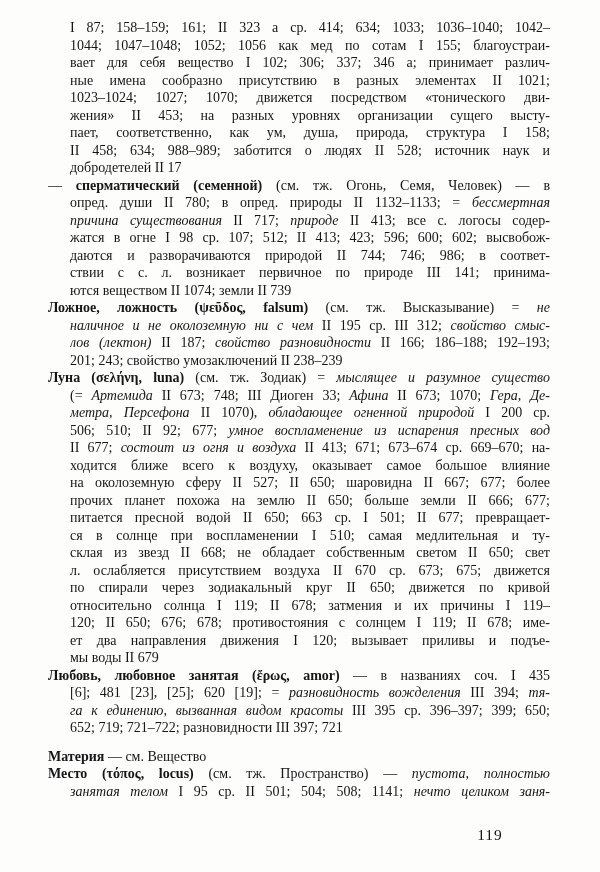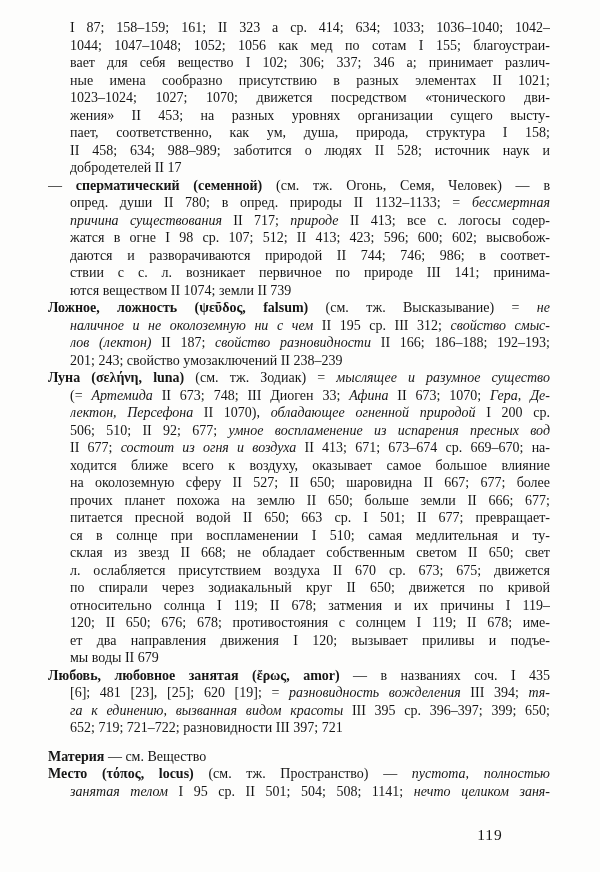--- a/index.html
+++ b/index.html
@@ -70,21 +70,21 @@
       </div>
       <div class="para">
         <div class="line"><span class="bd">Ложное, ложность (ψεῦδος, falsum)</span><span class="rn"> (см. тж. Высказывание) = </span><span class="it">не</span></div>
         <div class="line ind"><span class="it">наличное и не околоземную ни с чем</span><span class="rn"> II 195 ср. III 312; </span><span class="it">свойство смыс-</span></div>
         <div class="line ind"><span class="it">лов (лектон)</span><span class="rn"> II 187; </span><span class="it">свойство разновидности</span><span class="rn"> II 166; 186–188; 192–193;</span></div>
         <div class="line ind last"><span class="rn">201; 243; свойство умозаключений II 238–239</span></div>
       </div>
       <div class="para">
         <div class="line"><span class="bd">Луна (σελήνη, luna)</span><span class="rn"> (см. тж. Зодиак) = </span><span class="it">мыслящее и разумное существо</span></div>
         <div class="line ind"><span class="rn">(= </span><span class="it">Артемида</span><span class="rn"> II 673; 748; III Диоген 33; </span><span class="it">Афина</span><span class="rn"> II 673; 1070; </span><span class="it">Гера, Де-</span></div>
-        <div class="line ind"><span class="it">лектон, Персефона</span><span class="rn"> II 1070), </span><span class="it">обладающее огненной природой</span><span class="rn"> I 200 ср.</span></div>
+        <div class="line ind"><span class="it">метра, Персефона</span><span class="rn"> II 1070), </span><span class="it">обладающее огненной природой</span><span class="rn"> I 200 ср.</span></div>
         <div class="line ind"><span class="rn">506; 510; II 92; 677; </span><span class="it">умное воспламенение из испарения пресных вод</span></div>
         <div class="line ind"><span class="rn">II 677; </span><span class="it">состоит из огня и воздуха</span><span class="rn"> II 413; 671; 673–674 ср. 669–670; на-</span></div>
         <div class="line ind"><span class="rn">ходится ближе всего к воздуху, оказывает самое большое влияние</span></div>
         <div class="line ind"><span class="rn">на околоземную сферу II 527; II 650; шаровидна II 667; 677; более</span></div>
         <div class="line ind"><span class="rn">прочих планет похожа на землю II 650; больше земли II 666; 677;</span></div>
         <div class="line ind"><span class="rn">питается пресной водой II 650; 663 ср. I 501; II 677; превращает-</span></div>
         <div class="line ind"><span class="rn">ся в солнце при воспламенении I 510; самая медлительная и ту-</span></div>
         <div class="line ind"><span class="rn">склая из звезд II 668; не обладает собственным светом II 650; свет</span></div>
         <div class="line ind"><span class="rn">л. ослабляется присутствием воздуха II 670 ср. 673; 675; движется</span></div>
         <div class="line ind"><span class="rn">по спирали через зодиакальный круг II 650; движется по кривой</span></div>

